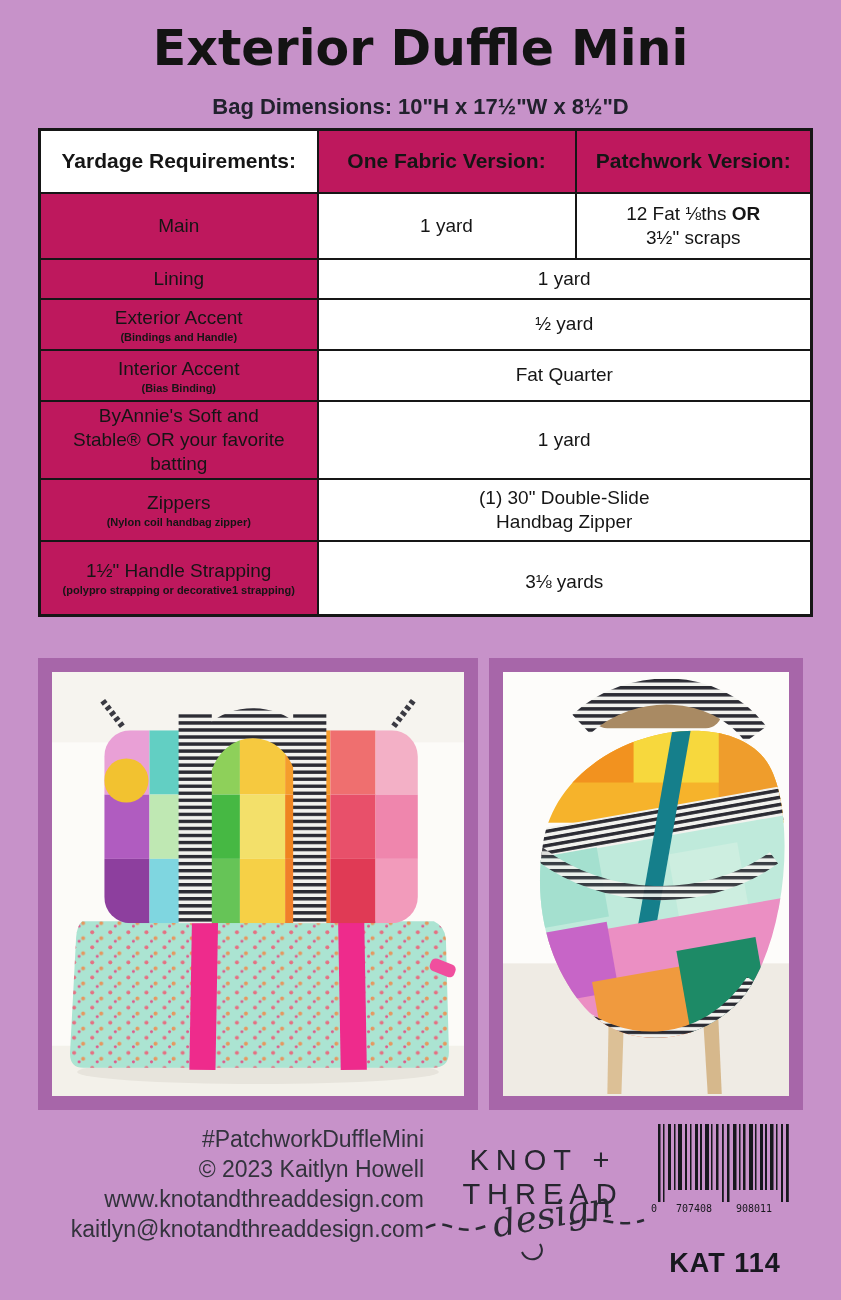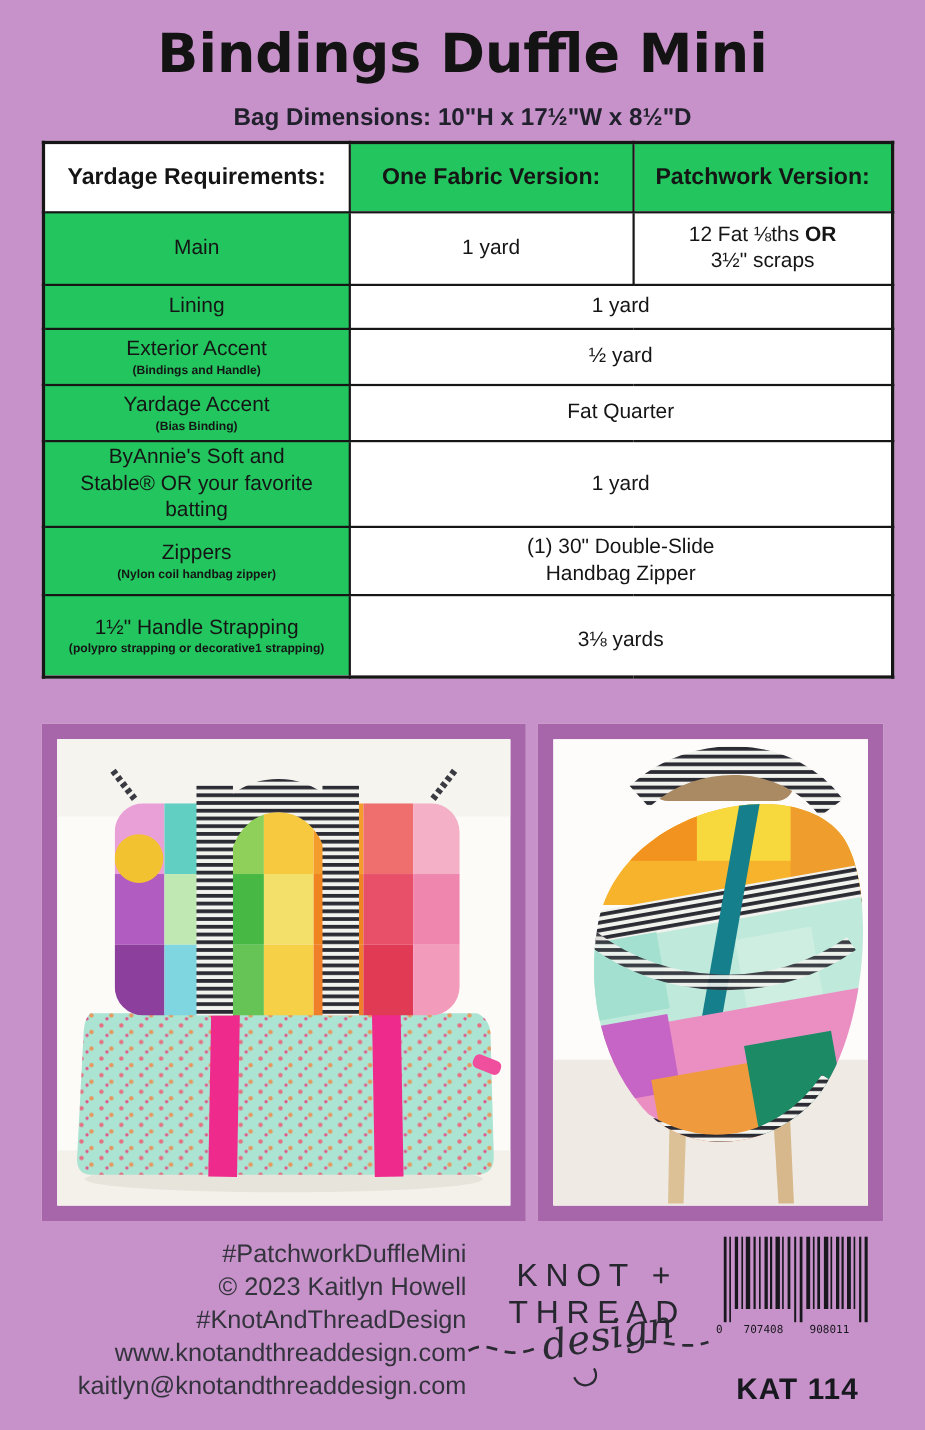--- a/index.html
+++ b/index.html
@@ -11,21 +11,21 @@
          font-family:"DejaVu Sans",sans-serif;font-weight:bold;font-size:49px;
          letter-spacing:0px;color:#131313;}
   .dims{position:absolute;top:94px;left:0;width:841px;text-align:center;
         font-size:22px;font-weight:bold;color:#21212d;}
 
   
   table.yardage{position:absolute;left:38px;top:128px;border-collapse:collapse;
         table-layout:fixed;width:772px;background:#ffffff;border:3px solid #161616;}
   table.yardage td,table.yardage th{border:2px solid #161616;padding:2px 6px;
         vertical-align:middle;overflow:hidden;}
-  .gray{background:#22c55e;}
+  .gray{background:#be185d;}
   th.c1{text-align:center;font-size:21px;padding-left:10px;font-weight:bold;}
   th.ch{text-align:center;font-size:21px;font-weight:bold;}
   td.label{text-align:center;font-size:19px;line-height:24px;}
   td.label .sub{font-size:11px;font-weight:bold;line-height:12px;margin-top:1px;}
   td.val{text-align:center;font-size:19px;line-height:24px;}
   tr.h-head{height:63px}tr.h-main{height:66px}tr.h-lining{height:40px}
   tr.h-ext{height:51px}tr.h-int{height:51px}tr.h-bat{height:76px}
   tr.h-zip{height:62px}tr.h-strap{height:75px}
 
   
@@ -46,21 +46,21 @@
         font-style:italic;font-size:36px;color:#2a2a33;transform:rotate(-10deg);}
   .barcode{position:absolute;left:650px;top:1124px;width:150px;height:120px;}
   .item-code{position:absolute;left:650px;top:1248px;width:150px;text-align:center;
         font-size:27px;font-weight:bold;color:#18181f;letter-spacing:1px;}
 </style>
 </head>
 <body>
 
 <div id="page">
 
-  <div class="title">Bindings Duffle Mini</div>
+  <div class="title">Exterior Duffle Mini</div>
   <div class="dims">
     <span>Bag Dimensions:</span>
     <span>10"H x 17½"W x 8½"D</span>
   </div>
 
   <table class="yardage">
     <colgroup>
         <col style="width:278px">
         <col style="width:258px">
         <col style="width:236px">
@@ -85,21 +85,21 @@
     </tr>
     <tr class="h-ext">
       <td class="label gray">
         <div>Exterior Accent</div>
         <div class="sub">(Bindings and Handle)</div>
       </td>
       <td class="val" colspan="2">½ yard</td>
     </tr>
     <tr class="h-int">
       <td class="label gray">
-        <div>Yardage Accent</div>
+        <div>Interior Accent</div>
         <div class="sub">(Bias Binding)</div>
       </td>
       <td class="val" colspan="2">Fat Quarter</td>
     </tr>
     <tr class="h-bat">
       <td class="label gray" style="padding:2px 22px;">ByAnnie's Soft and Stable® OR your favorite batting</td>
       <td class="val" colspan="2">1 yard</td>
     </tr>
     <tr class="h-zip">
       <td class="label gray">
@@ -211,21 +211,20 @@
         <rect x="180" y="270" width="80" height="90" fill="#1d8a66" transform="rotate(-10 220 315)"></rect>
         <path d="M55,325 C120,388 205,375 250,308" stroke="url(#stripes)" stroke-width="16" fill="none"></path>
         <path d="M35,180 C100,230 200,235 270,185" stroke="url(#stripes)" stroke-width="14" fill="none" opacity="0.9"></path>
       </g>
     </svg>
   </div>
 
   <div class="credits">
     <div>#PatchworkDuffleMini</div>
     <div>© 2023 Kaitlyn Howell</div>
-    <div>#KnotAndThreadDesign</div>
     <div>www.knotandthreaddesign.com</div>
     <div>kaitlyn@knotandthreaddesign.com</div>
   </div>
 
   <div class="logo">
     <div class="l1">KNOT +</div>
     <div class="l2">THREAD</div>
   </div>
   <div class="logo-script">
     <svg width="230" height="84">

